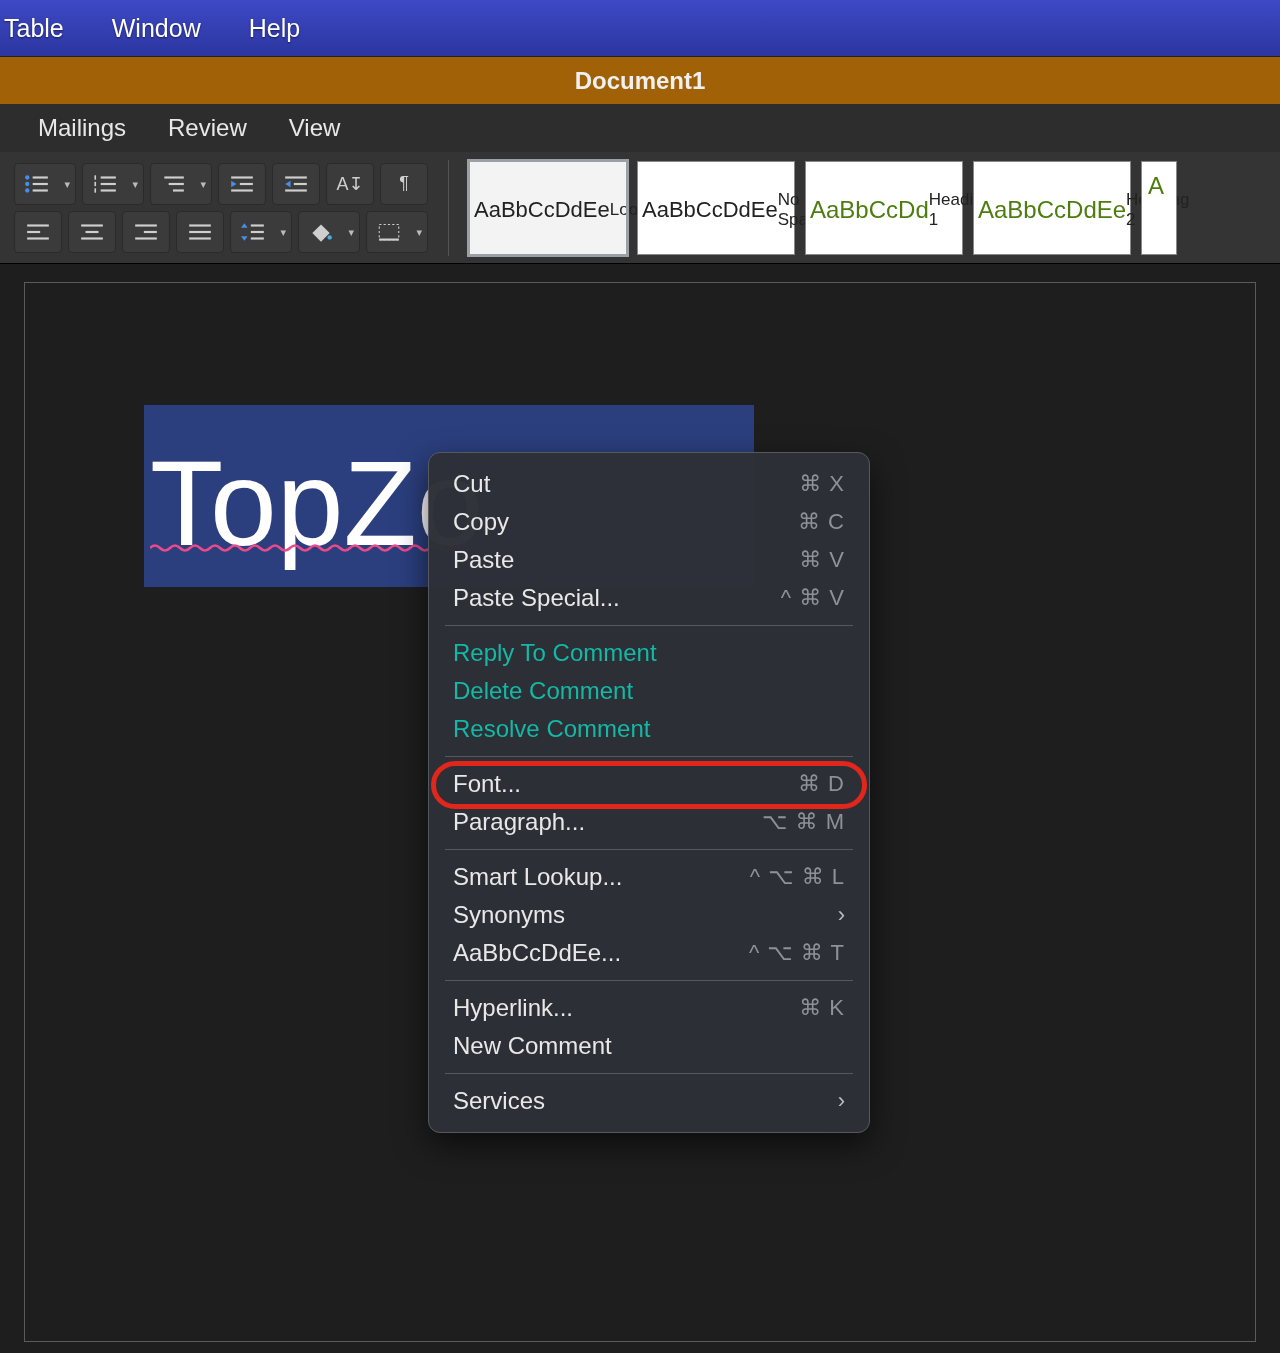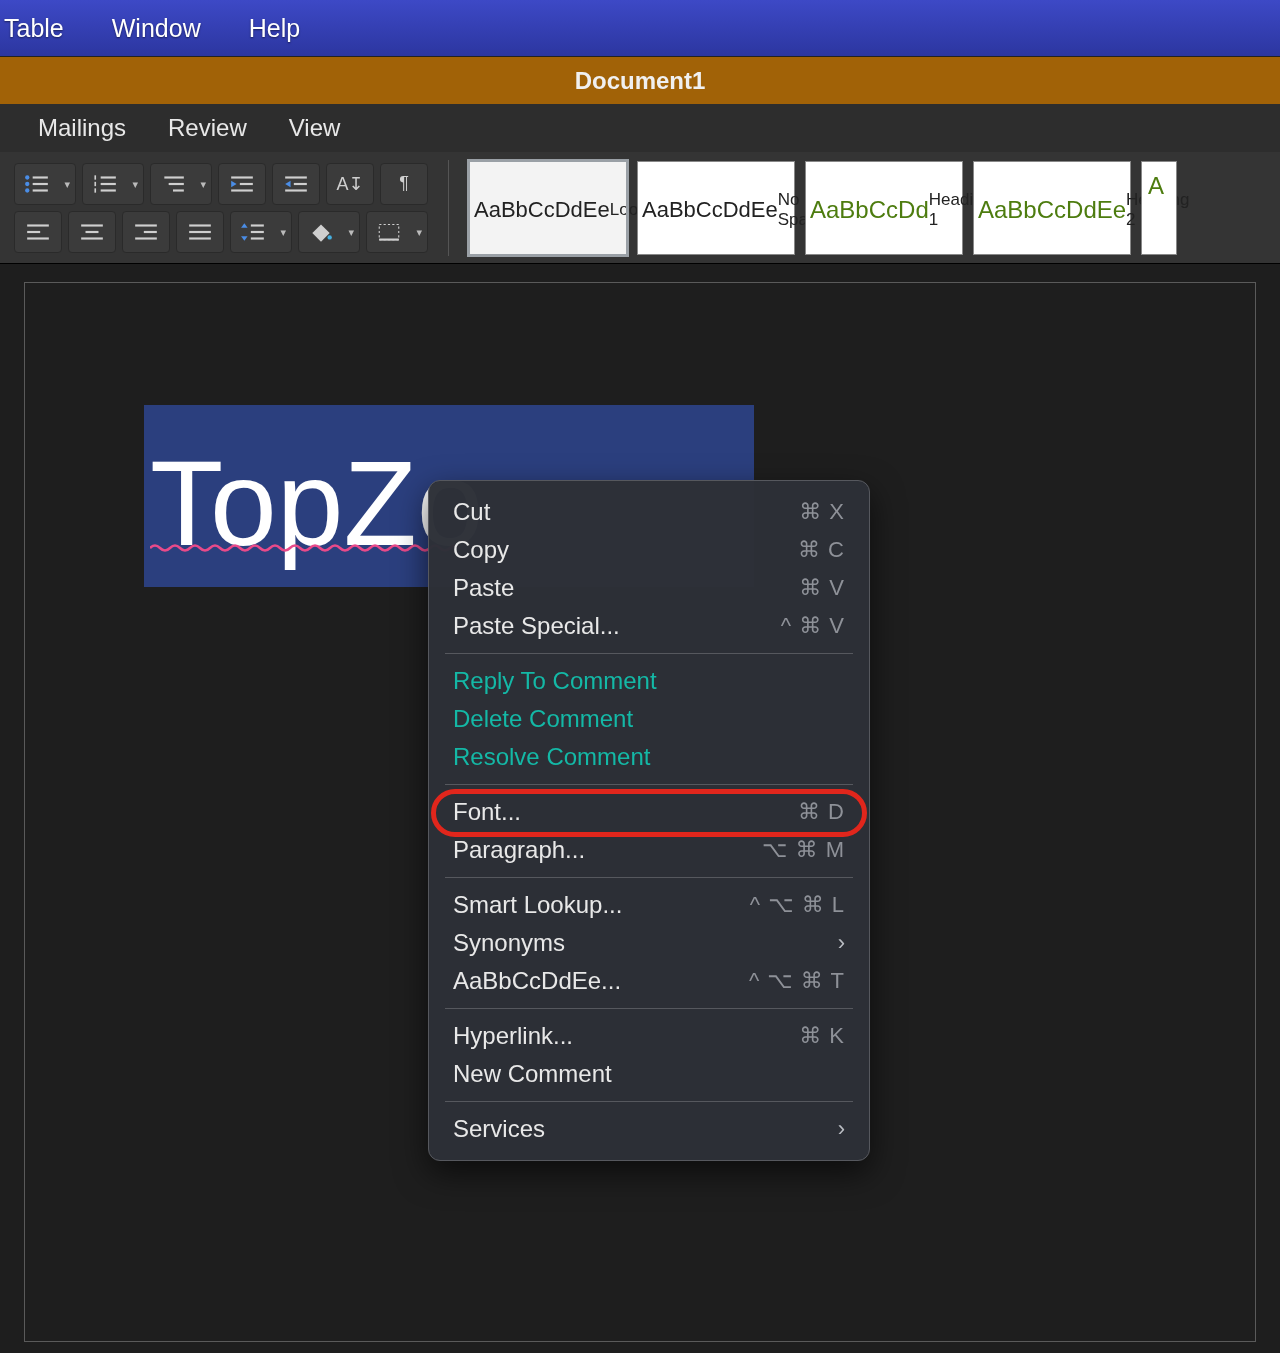--- a/index.html
+++ b/index.html
@@ -75,21 +75,21 @@
     background:#2b3f7e; color:#fff; font-size:120px; line-height:1; font-family: "Segoe UI", Arial, sans-serif;
     padding:38px 0 0 6px; letter-spacing:0;
   }
   .spellwave{
     position:absolute; left:125px; top:252px; width:310px; height:10px;
   }
   .spellwave svg{width:100%;height:100%;}
 
   
   .ctxmenu{
-    position:absolute; left:428px; top:480px; width:442px;
+    position:absolute; left:428px; top:452px; width:442px;
     background:rgba(45,48,55,0.98); border:1px solid #56585e; border-radius:12px;
     padding:12px 0; color:#e8e8e8; font-size:24px;
     box-shadow:0 12px 32px rgba(0,0,0,.6);
   }
   .mi{
     display:flex; align-items:center; justify-content:space-between;
     padding:6px 24px 6px 24px; height:38px;
   }
   .mi .label{}
   .mi .shortcut{ color:#8e9198; font-size:22px; letter-spacing:1px;}

